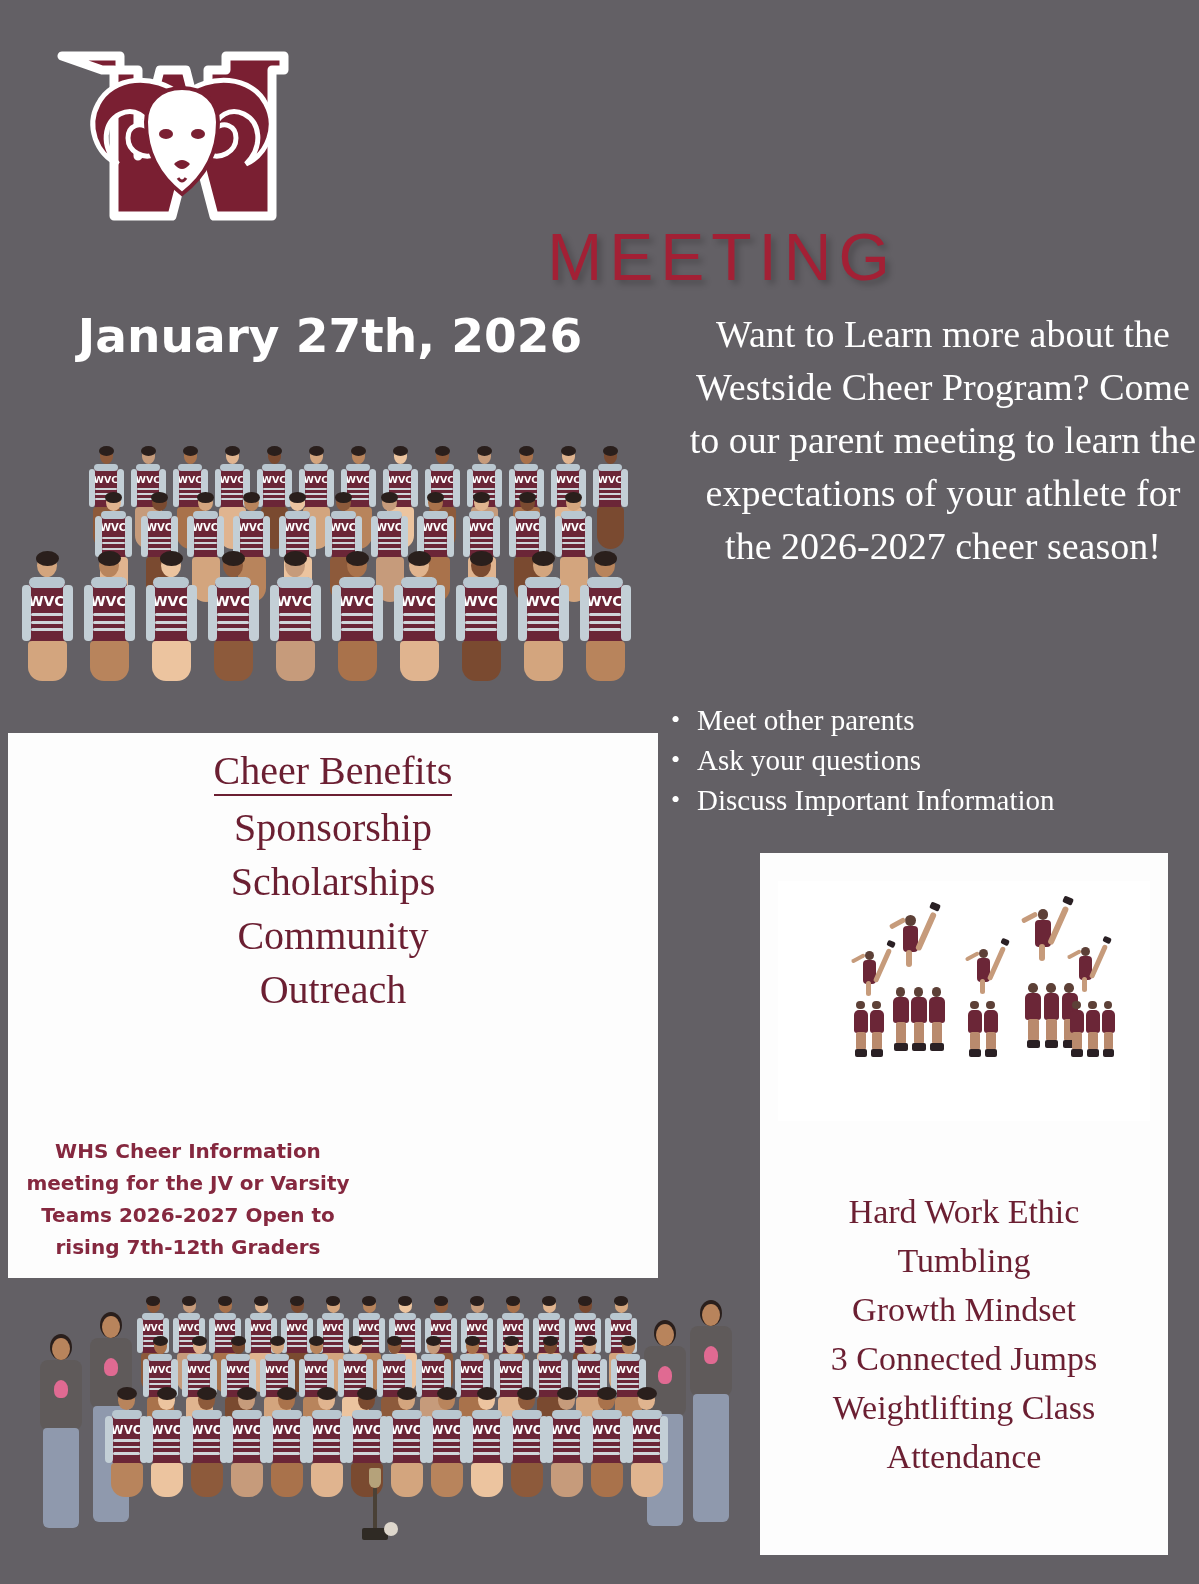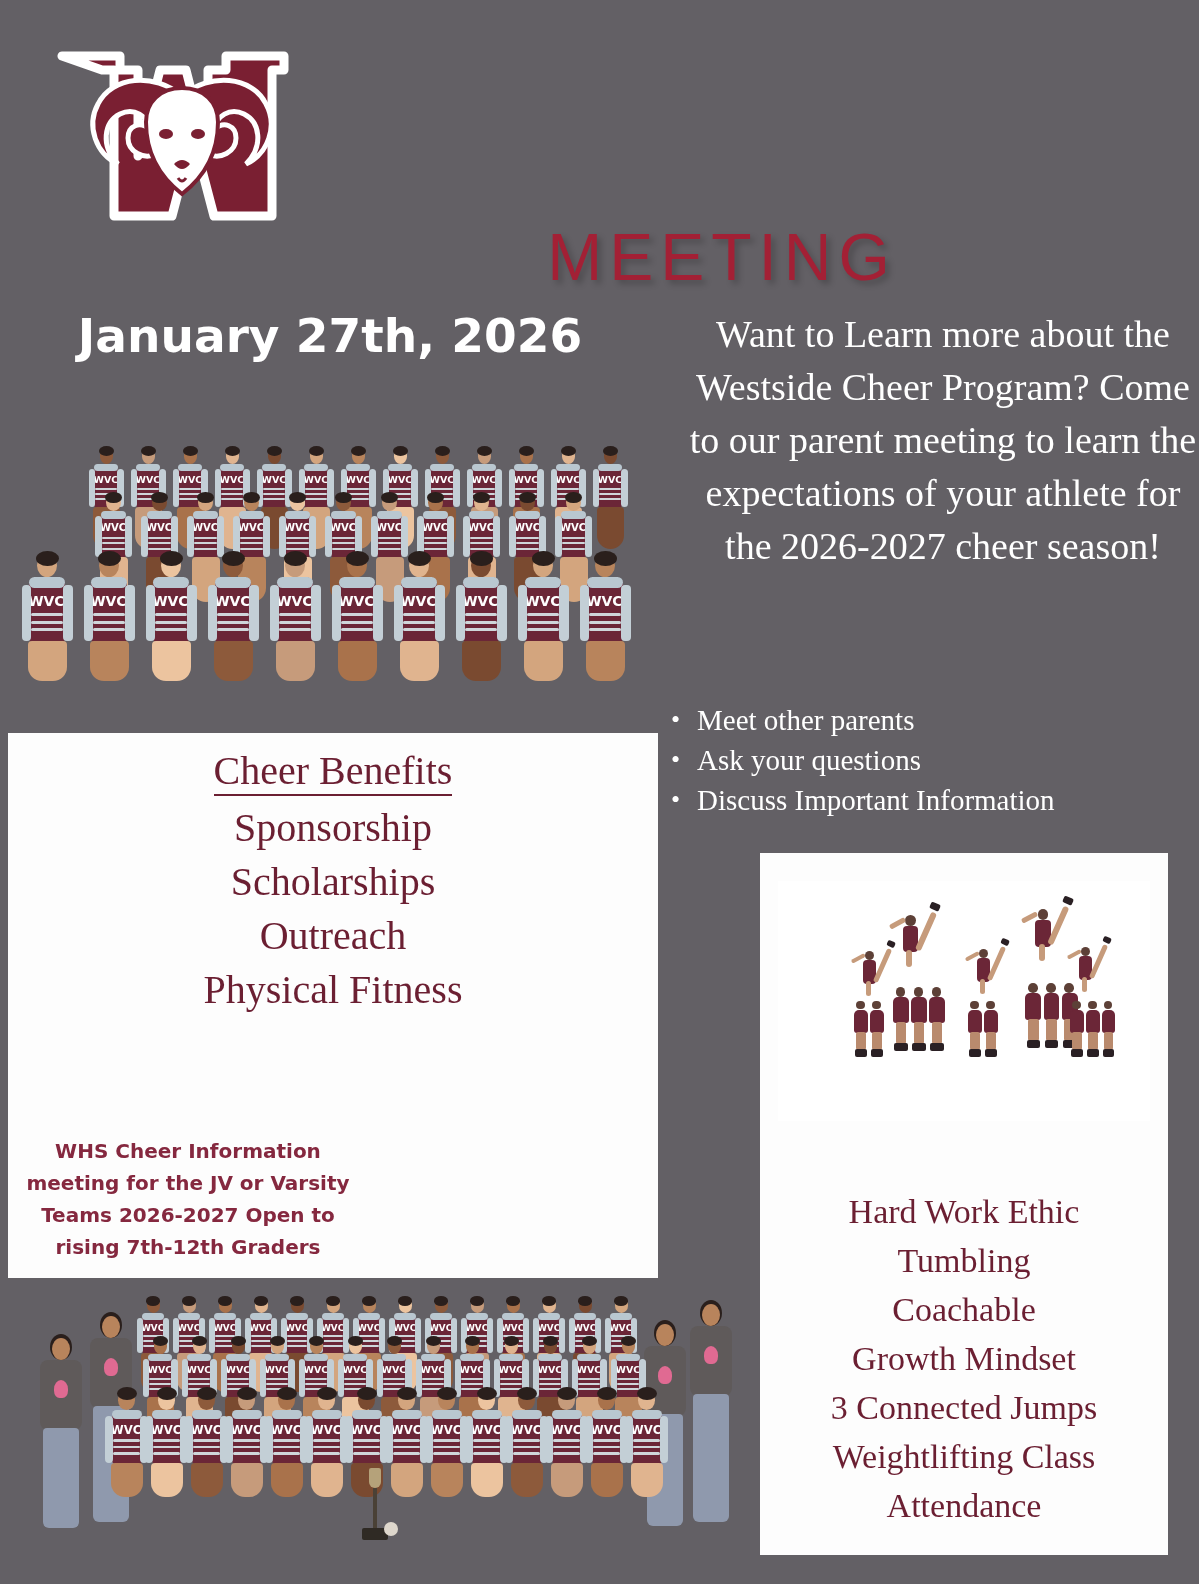--- a/index.html
+++ b/index.html
@@ -816,22 +816,22 @@
     <li>Discuss Important Information</li>
   </ul>
 
   <div class="benefits-card">
     <div class="benefits-title">
       <span>Cheer Benefits</span>
     </div>
     <ul class="benefits-list">
       <li>Sponsorship</li>
       <li>Scholarships</li>
+      <li>Community</li>
       <li>Outreach</li>
-      <li>Physical Fitness</li>
     </ul>
   </div>
 
   <div class="benefits-note">WHS Cheer Information meeting for the JV or Varsity Teams 2026-2027 Open to rising 7th-12th Graders</div>
 
   <div class="requirements-card">
     <div class="stunt-photo">
       <div id="stunt-render" style="position: relative; width: 372px; height: 240px; background: rgb(255, 255, 255);">
           <div class="stunt-group" style="left: 70px; top: 0px; width: 53.6px; height: 240px;">
             <div class="sg-head" style="left:16.8px;top:70px;width:9.450000000000001px;height:9.450000000000001px"></div>
@@ -923,21 +923,20 @@
             <div class="sg-head" style="left:39.900000000000006px;top:120.1px;width:8.4px;height:8.4px"></div>
             <div class="sg-base" style="left:37.800000000000004px;top:128.5px;width:13.65px;height:23.1px"></div>
             <div class="sg-base-leg" style="left:39.900000000000006px;top:150.55px;width:9.450000000000001px;height:18.900000000000002px"></div>
             <div class="sg-boot" style="left:38.85px;top:168.4px;width:11.55px;height:7.3500000000000005px"></div>
           </div>
         </div>
     </div>
     <ul class="req-list">
       <li>Hard Work Ethic</li>
       <li>Tumbling</li>
-      <li>Coachable</li>
       <li>Growth Mindset</li>
       <li>3 Connected Jumps</li>
       <li>Weightlifting Class</li>
       <li>Attendance</li>
     </ul>
   </div>
 
   <div class="team-photo-bottom">
     <div id="team-bottom-render" style="position: relative; width: 740px; height: 300px;">
         <div class="cheer-figure" style="left: 26px; top: 62px; width: 54px; height: 200px;">

